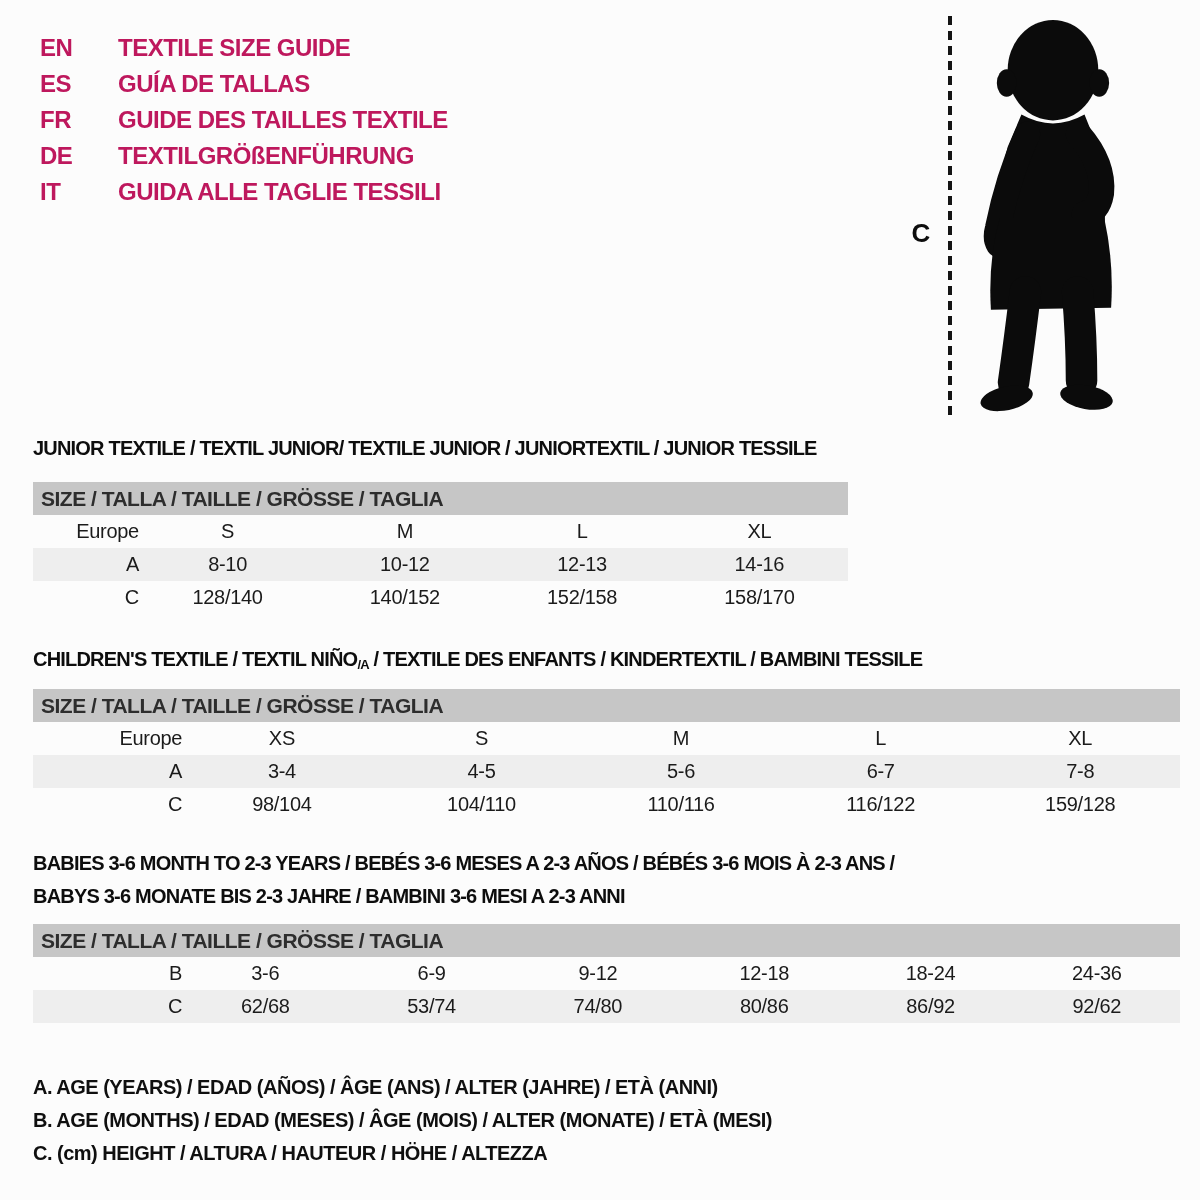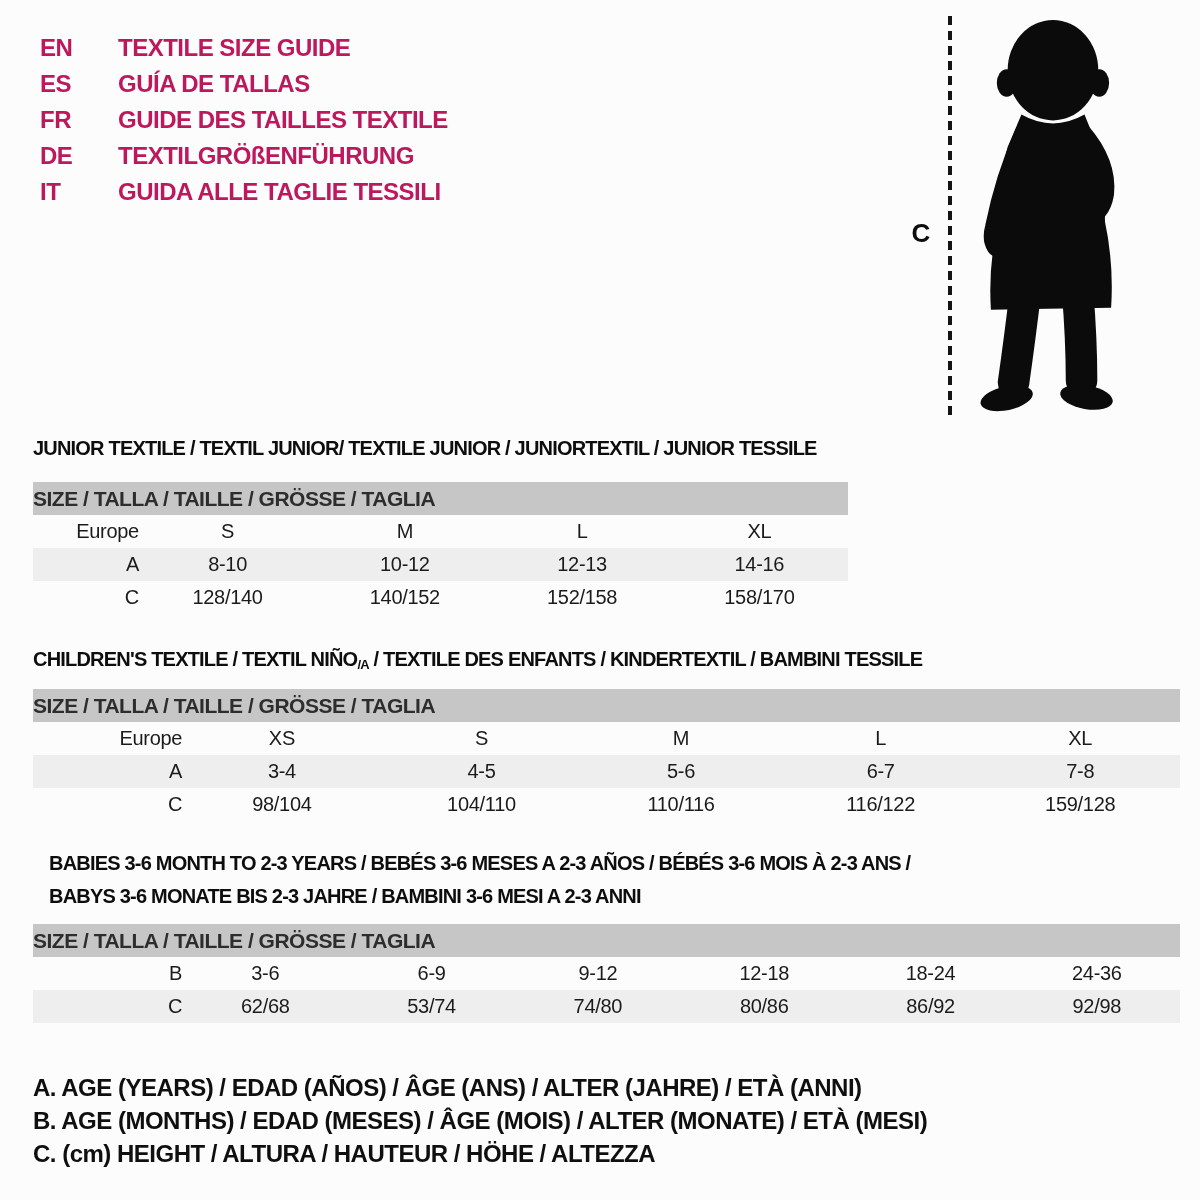--- a/index.html
+++ b/index.html
@@ -28,27 +28,27 @@
     letter-spacing:-0.8px;white-space:nowrap;line-height:24px;}
   .section-title sub{font-size:13px;vertical-align:-3px;}
   .babies-title{line-height:33px;}
 
   
   .size-table{width:100%;border-collapse:collapse;table-layout:fixed;
     font-size:20px;color:#1b1b1b;letter-spacing:-0.3px;}
   .size-table td{height:33px;text-align:center;vertical-align:middle;padding:0;
     white-space:nowrap;}
   .size-table td.lbl{text-align:right;padding-left:8px;}
-  .size-table tr.hdr td{background:#c6c6c6;text-align:left;
+  .size-table tr.hdr td{background:#c6c6c6;text-align:left;padding-left:8px;
     font-weight:bold;font-size:21px;color:#2d2d2d;letter-spacing:-0.5px;}
   .size-table tr.shaded td{background:#eeeeee;}
   col.c-label{width:13%;}
 
   
-  .notes{left:33px;top:1071px;font-size:24px;font-weight:bold;color:#0f0f0f;
+  .notes{left:33px;top:1071px;font-size:20px;font-weight:bold;color:#0f0f0f;
     line-height:33px;letter-spacing:-0.5px;white-space:nowrap;}
 </style>
 </head>
 <body>
 
 <div class="abs lang-block">
   <div class="code">EN</div>
   <div class="ltitle">TEXTILE SIZE GUIDE</div>
   <div class="code">ES</div>
   <div class="ltitle">GUÍA DE TALLAS</div>
@@ -156,21 +156,21 @@
       <td>98/104</td>
       <td>104/110</td>
       <td>110/116</td>
       <td>116/122</td>
       <td>159/128</td>
     </tr>
     </tbody>
   </table>
 </div>
 
-<div class="abs section-title babies-title" style="left:33px;top:847px;margin-left:16px;">
+<div class="abs section-title babies-title" style="left:33px;top:847px;">
   <div>BABIES 3-6 MONTH TO 2-3 YEARS / BEBÉS 3-6 MESES A 2-3 AÑOS / BÉBÉS 3-6 MOIS À 2-3 ANS /</div>
   <div>BABYS 3-6 MONATE BIS 2-3 JAHRE / BAMBINI 3-6 MESI A 2-3 ANNI</div>
 </div>
 <div class="abs" style="left:33px;top:924px;width:1147px;">
   <table class="size-table">
     <colgroup>
         <col class="c-label">
         <col>
         <col>
         <col>
@@ -191,21 +191,21 @@
       <td>18-24</td>
       <td>24-36</td>
     </tr>
     <tr class="shaded">
       <td class="lbl">C</td>
       <td>62/68</td>
       <td>53/74</td>
       <td>74/80</td>
       <td>80/86</td>
       <td>86/92</td>
-      <td>92/98</td>
+      <td>92/62</td>
     </tr>
     </tbody>
   </table>
 </div>
 
 <div class="abs notes">
   <div>A. AGE (YEARS) / EDAD (AÑOS) / ÂGE (ANS) / ALTER (JAHRE) / ETÀ (ANNI)</div>
   <div>B. AGE (MONTHS) / EDAD (MESES) / ÂGE (MOIS) / ALTER (MONATE) / ETÀ (MESI)</div>
   <div>C. (cm) HEIGHT / ALTURA / HAUTEUR / HÖHE / ALTEZZA</div>
 </div>

